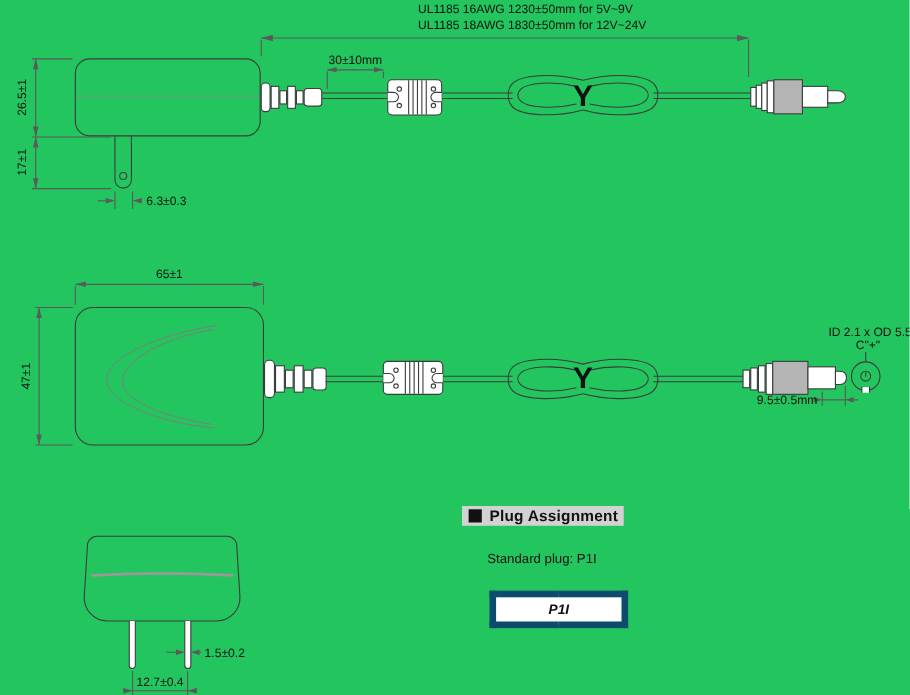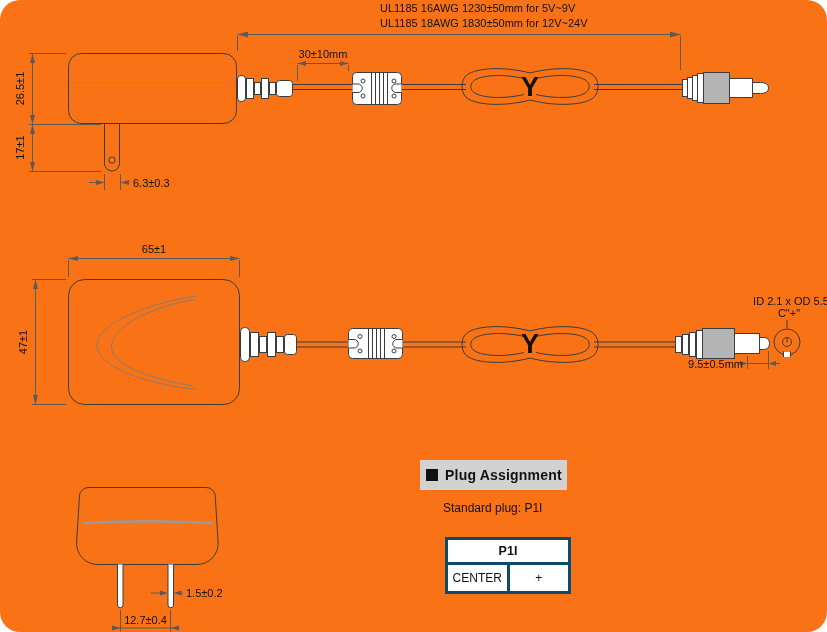--- a/index.html
+++ b/index.html
@@ -1,33 +1,33 @@
 <!DOCTYPE html>
 <html><head>
 <meta charset="utf-8">
 <style>
   html,body{margin:0;padding:0;background:#fff;}
-  #page{position:relative;width:827px;height:632px;background:#f97316;overflow:hidden;
-        font-family:"Liberation Sans",sans-serif;color:#111;border-radius:20px;}
+  #page{position:relative;width:827px;height:632px;background:#22c55e;overflow:hidden;
+        font-family:"Liberation Sans",sans-serif;color:#111;}
   #drawing{position:absolute;left:0;top:0;}
   svg text{font-family:"Liberation Sans",sans-serif;fill:#111;stroke:none;}
   .note{font-size:11px;}
   .dim{font-size:11px;}
   .tie{font-size:27px;font-weight:bold;}
   
-  .pa-banner{position:absolute;left:420px;top:460px;width:147px;height:30px;
+  .pa-banner{position:absolute;left:420px;top:460px;width:147px;height:18px;
              background:#d2d2d2;display:flex;align-items:center;gap:7px;
              padding-left:6px;box-sizing:border-box;}
   .pa-square{width:12px;height:12px;background:#111;display:inline-block;}
   .pa-title{font-size:14px;font-weight:bold;letter-spacing:0.2px;}
   .pa-subtitle{position:absolute;left:443px;top:501px;font-size:12px;text-align:center;}
   .pa-table{position:absolute;left:445px;top:537px;border-collapse:collapse;
             table-layout:fixed;width:126px;}
-  .pa-table td{border:3px solid #0c4a6e;text-align:center;font-size:12px;
-               padding:0;height:22px;background:#fff;}
+  .pa-table td{border:6px solid #0c4a6e;text-align:center;font-size:12px;
+               padding:0;height:22px;background:#fff;font-style:italic;}
   .pa-table .t-title{font-weight:bold;font-size:12.5px;height:22px;}
   .pa-table .t-head{font-weight:bold;background:#e4e4e4;height:21px;}
   .pa-table .t-body{height:26px;}
   .col-pn{width:60px;}
   .col-out{width:66px;}
 </style>
 </head>
 <body>
 
 <div id="page">
@@ -259,20 +259,16 @@
     <span class="pa-title">Plug Assignment</span>
   </div>
 
   <div class="pa-subtitle">Standard plug: P1I</div>
 
   <table class="pa-table">
     <tbody>
       <tr>
         <td class="t-title" colspan="2">P1I</td>
       </tr>
-      <tr>
-        <td class="t-body">CENTER</td>
-        <td class="t-body">+</td>
-      </tr>
     </tbody>
   </table>
 
 </div>
 
 </body></html>

